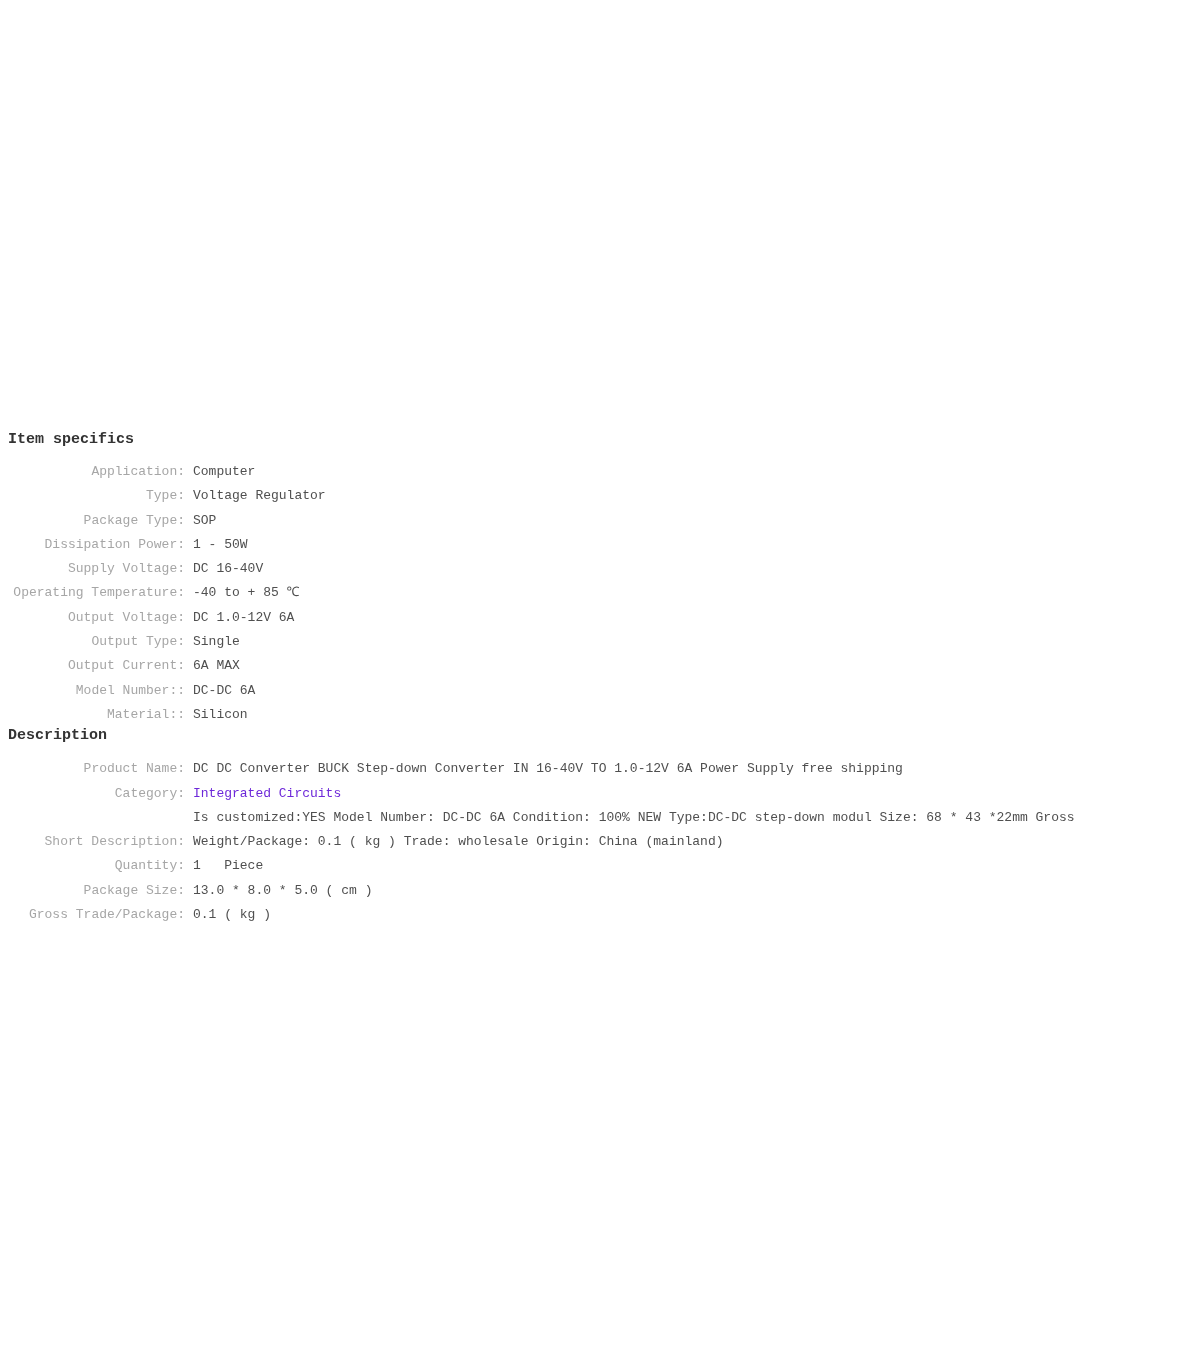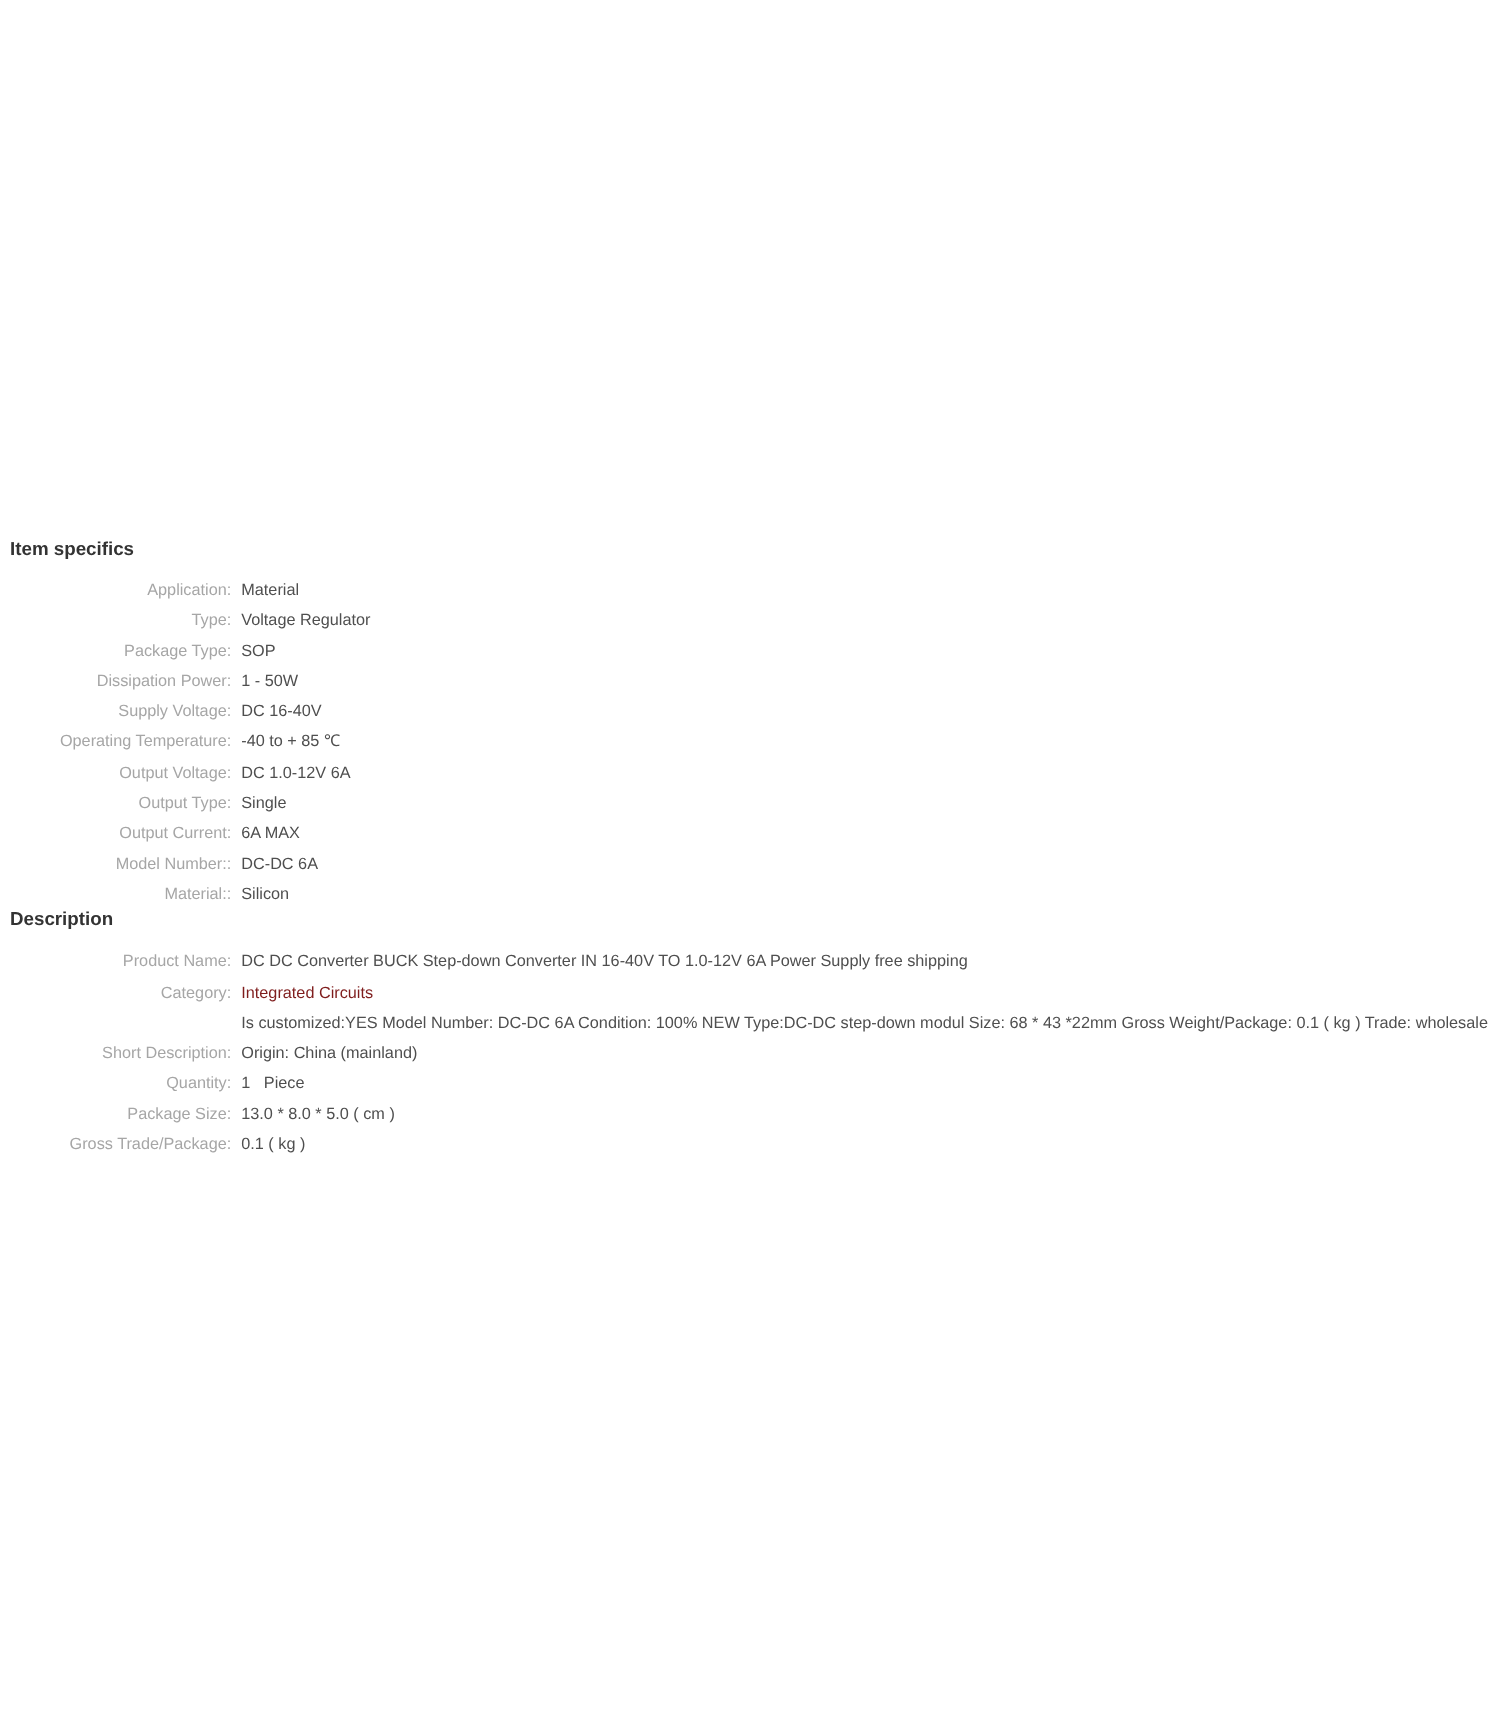--- a/index.html
+++ b/index.html
@@ -6,21 +6,21 @@
     margin: 0;
     padding: 0;
     background: #ffffff;
   }
   .page {
     position: relative;
     width: 1200px;
     height: 1068px;
     background: #ffffff;
     overflow: hidden;
-    font-family: Liberation Sans, sans-serif;
+    font-family: Liberation Mono, monospace;
   }
   .content {
     position: absolute;
     top: 431px;
     left: 8px;
     width: 1186px;
   }
   .section-title {
     font-size: 15px;
     font-weight: 700;
@@ -46,40 +46,40 @@
     color: #a6a6a6;
     white-space: nowrap;
   }
   .row .value {
     margin-left: 8px;
     color: #4f4f4f;
     max-width: 1000px;
     white-space: pre-wrap;
   }
   .row .value.link {
-    color: #7f1d1d;
+    color: #6d28d9;
     cursor: pointer;
     text-decoration: none;
   }
   .desc-title {
     margin-top: 0px;
   }
 </style>
 </head>
 <body>
 
 <div class="page">
   <div class="content">
 
     <div class="section-title">Item specifics</div>
 
     <div class="spec-list">
       <div class="row">
         <span class="label">Application:</span>
-        <span class="value">Material</span>
+        <span class="value">Computer</span>
       </div>
       <div class="row">
         <span class="label">Type:</span>
         <span class="value">Voltage Regulator</span>
       </div>
       <div class="row">
         <span class="label">Package Type:</span>
         <span class="value">SOP</span>
       </div>
       <div class="row">

